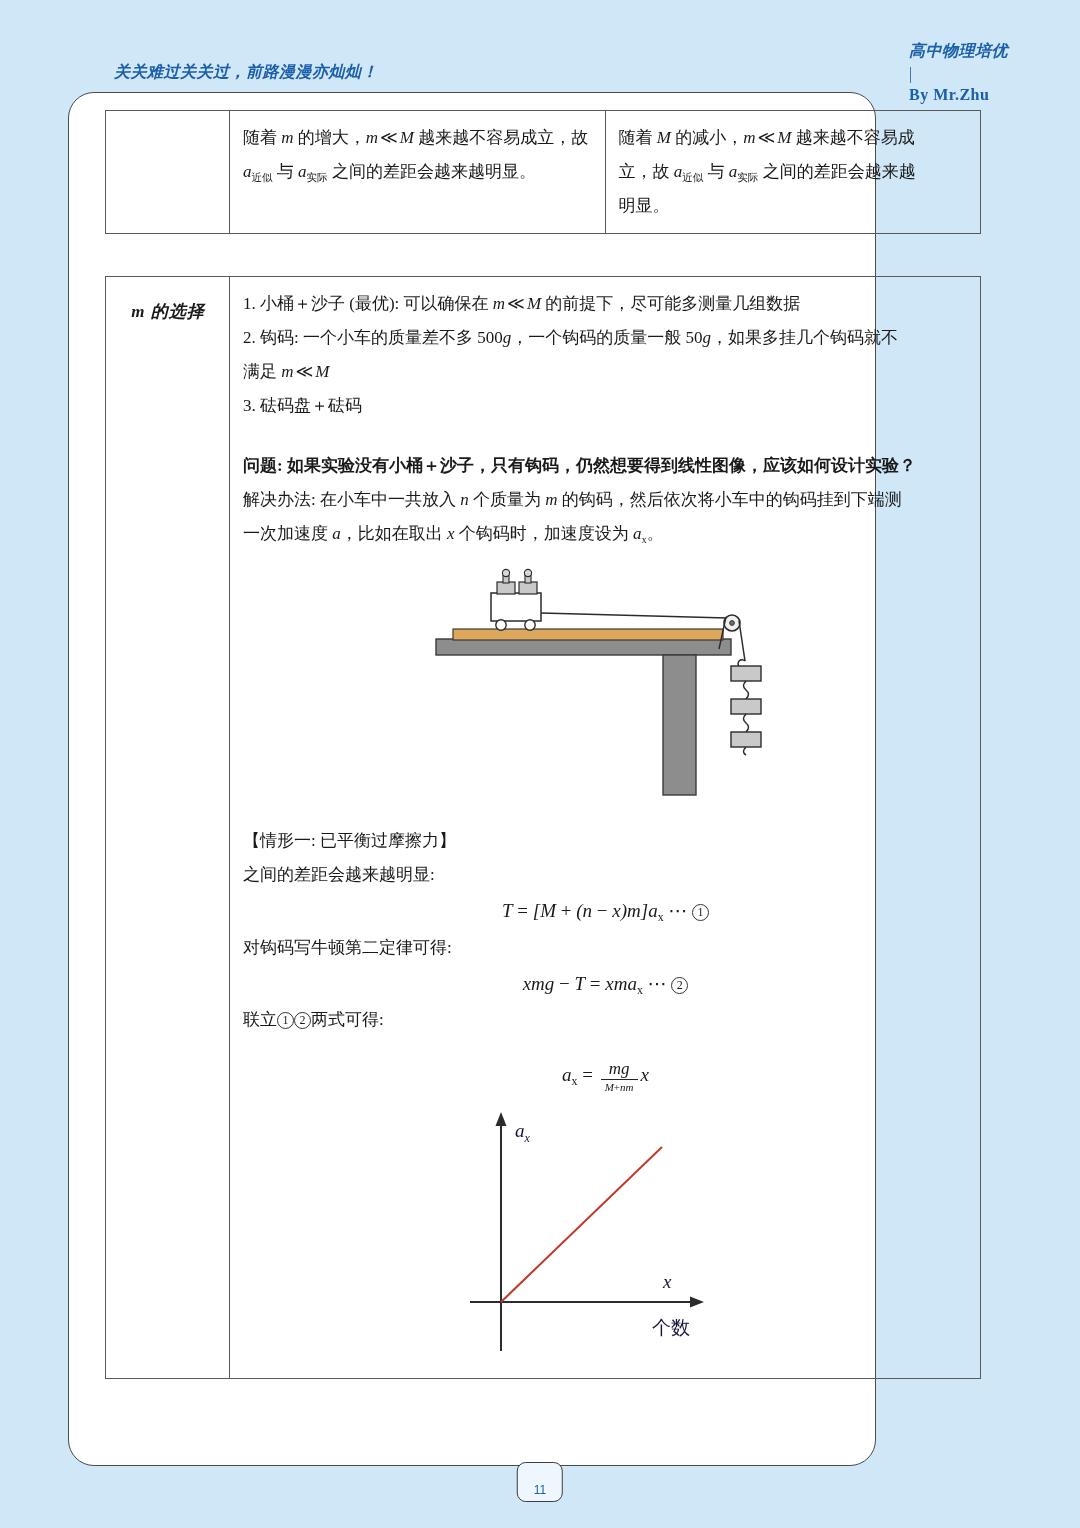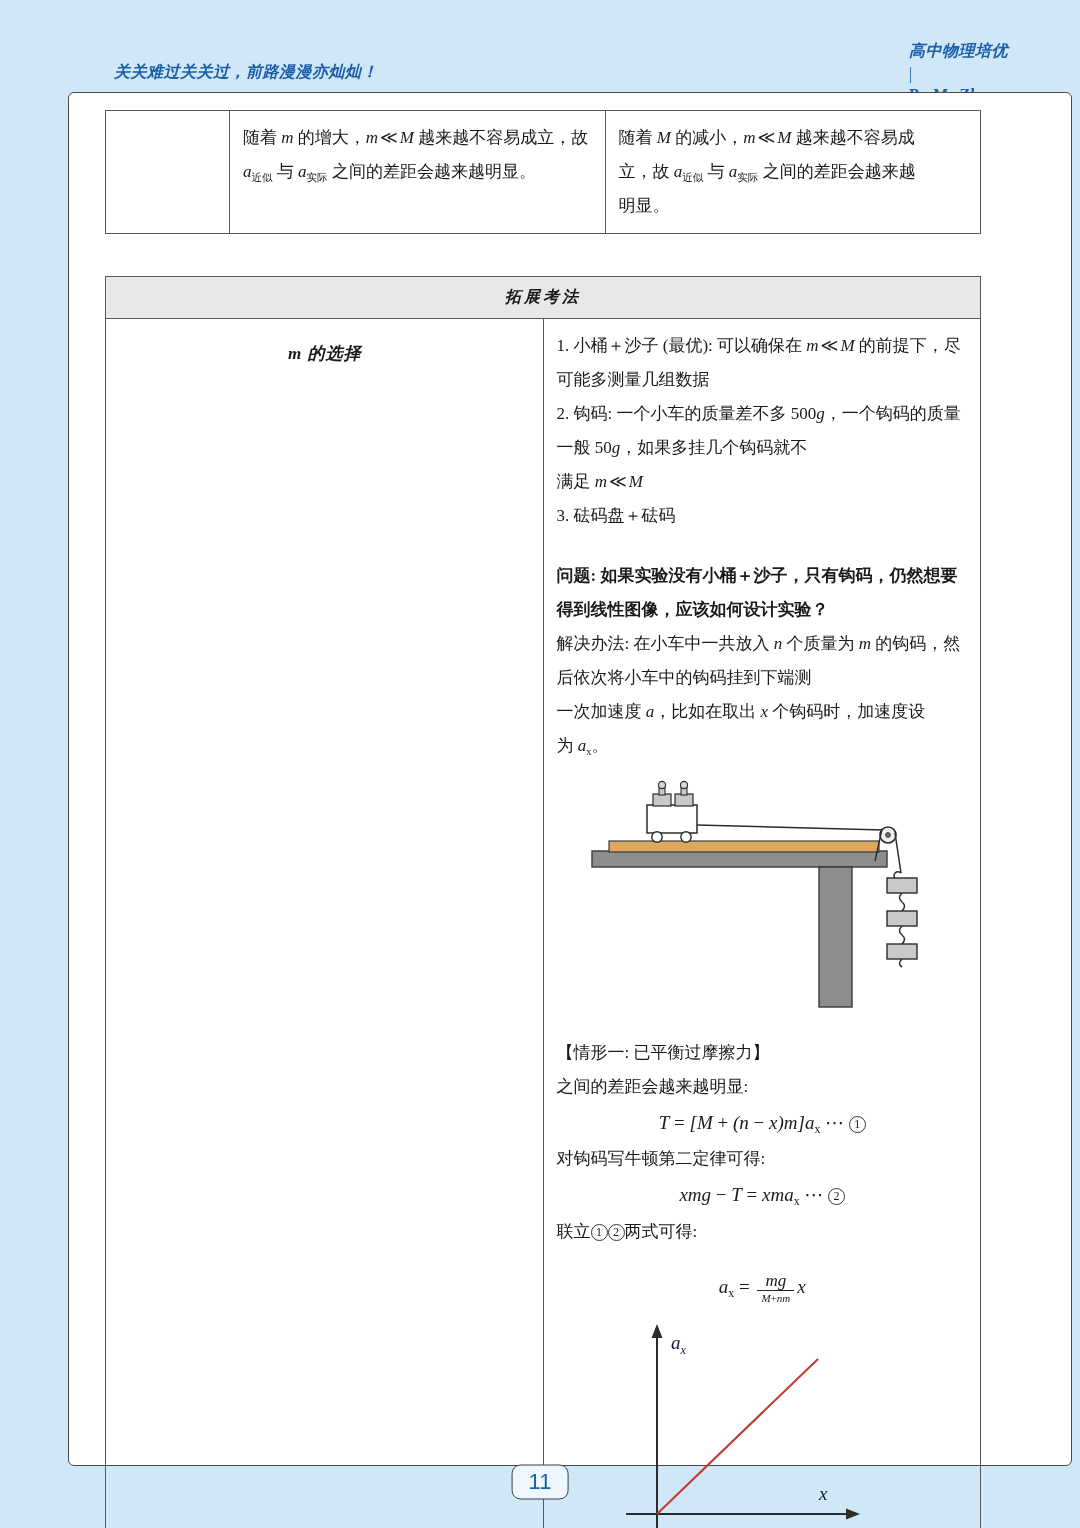--- a/index.html
+++ b/index.html
@@ -30,24 +30,24 @@
     font-family:"Liberation Serif","DejaVu Serif",serif;
   }
   .runhead .right { display:flex; align-items:baseline; gap:3px;flex-direction:column; }
   .runhead .right .sep { font-weight:normal; font-style:normal; }
   .runhead .right .byline { font-style:normal; font-weight:bold; font-size:16px; }
 
   
   .sheet {
     position:absolute;
     left:68px; top:92px;
-    width:1004px; height:1374px;
+    width:808px; height:1374px;
     background:#ffffff;
     border:1.6px solid #4a4a4a;
-    border-radius:6px;
+    border-radius:26px;
   }
 
   .content {
     position:absolute;
     left:36px; top:17px;
     width:876px;
   }
 
   
   table.doc {
@@ -123,22 +123,22 @@
   .graphwrap { text-align:center; margin:4px 0 0 0; }
 
   
   .pagenum {
     position:absolute;
     left:50%; top:1482px;
     transform:translate(-50%,-50%);
     border:1.4px solid #3d3d3d;
     border-radius:9px;
     background:#eef7fd;
-    padding:3px 16px 4px 16px;
-    font-size:22px;
+    padding:20px 16px 4px 16px;
+    font-size:12px;
     color:#1b5faa;
     font-family:"Liberation Sans",sans-serif;
   }
 </style>
 </head>
 <body>
 
 <div class="runhead">
   <div class="left">关关难过关关过，前路漫漫亦灿灿！</div>
   <div class="right">
@@ -165,25 +165,20 @@
         <p class="line">明显。</p>
       </td>
     </tr>
   </tbody>
       </table>
 
   <div style="height:42px"></div>
 
   <table class="doc">
     <tbody>
-          <tr>
-      <td class="hdrcell" colspan="2">
-        <span class="hdrtitle">拓展考法</span>
-      </td>
-    </tr>
     <tr>
       <td class="col-label lbl">
         <i>m</i>&nbsp;的选择
       </td>
       <td>
 
         <p class="line">1.&nbsp;小桶＋沙子 (最优): 可以确保在&nbsp;<i>m</i><span class="ll">≪</span><i>M</i>&nbsp;的前提下，尽可能多测量几组数据</p>
         <p class="line">2.&nbsp;钩码: 一个小车的质量差不多 500<i>g</i>，一个钩码的质量一般 50<i>g</i>，如果多挂几个钩码就不</p>
         <p class="line">满足&nbsp;<i>m</i><span class="ll">≪</span><i>M</i></p>
         <p class="line">3.&nbsp;砝码盘＋砝码</p>

